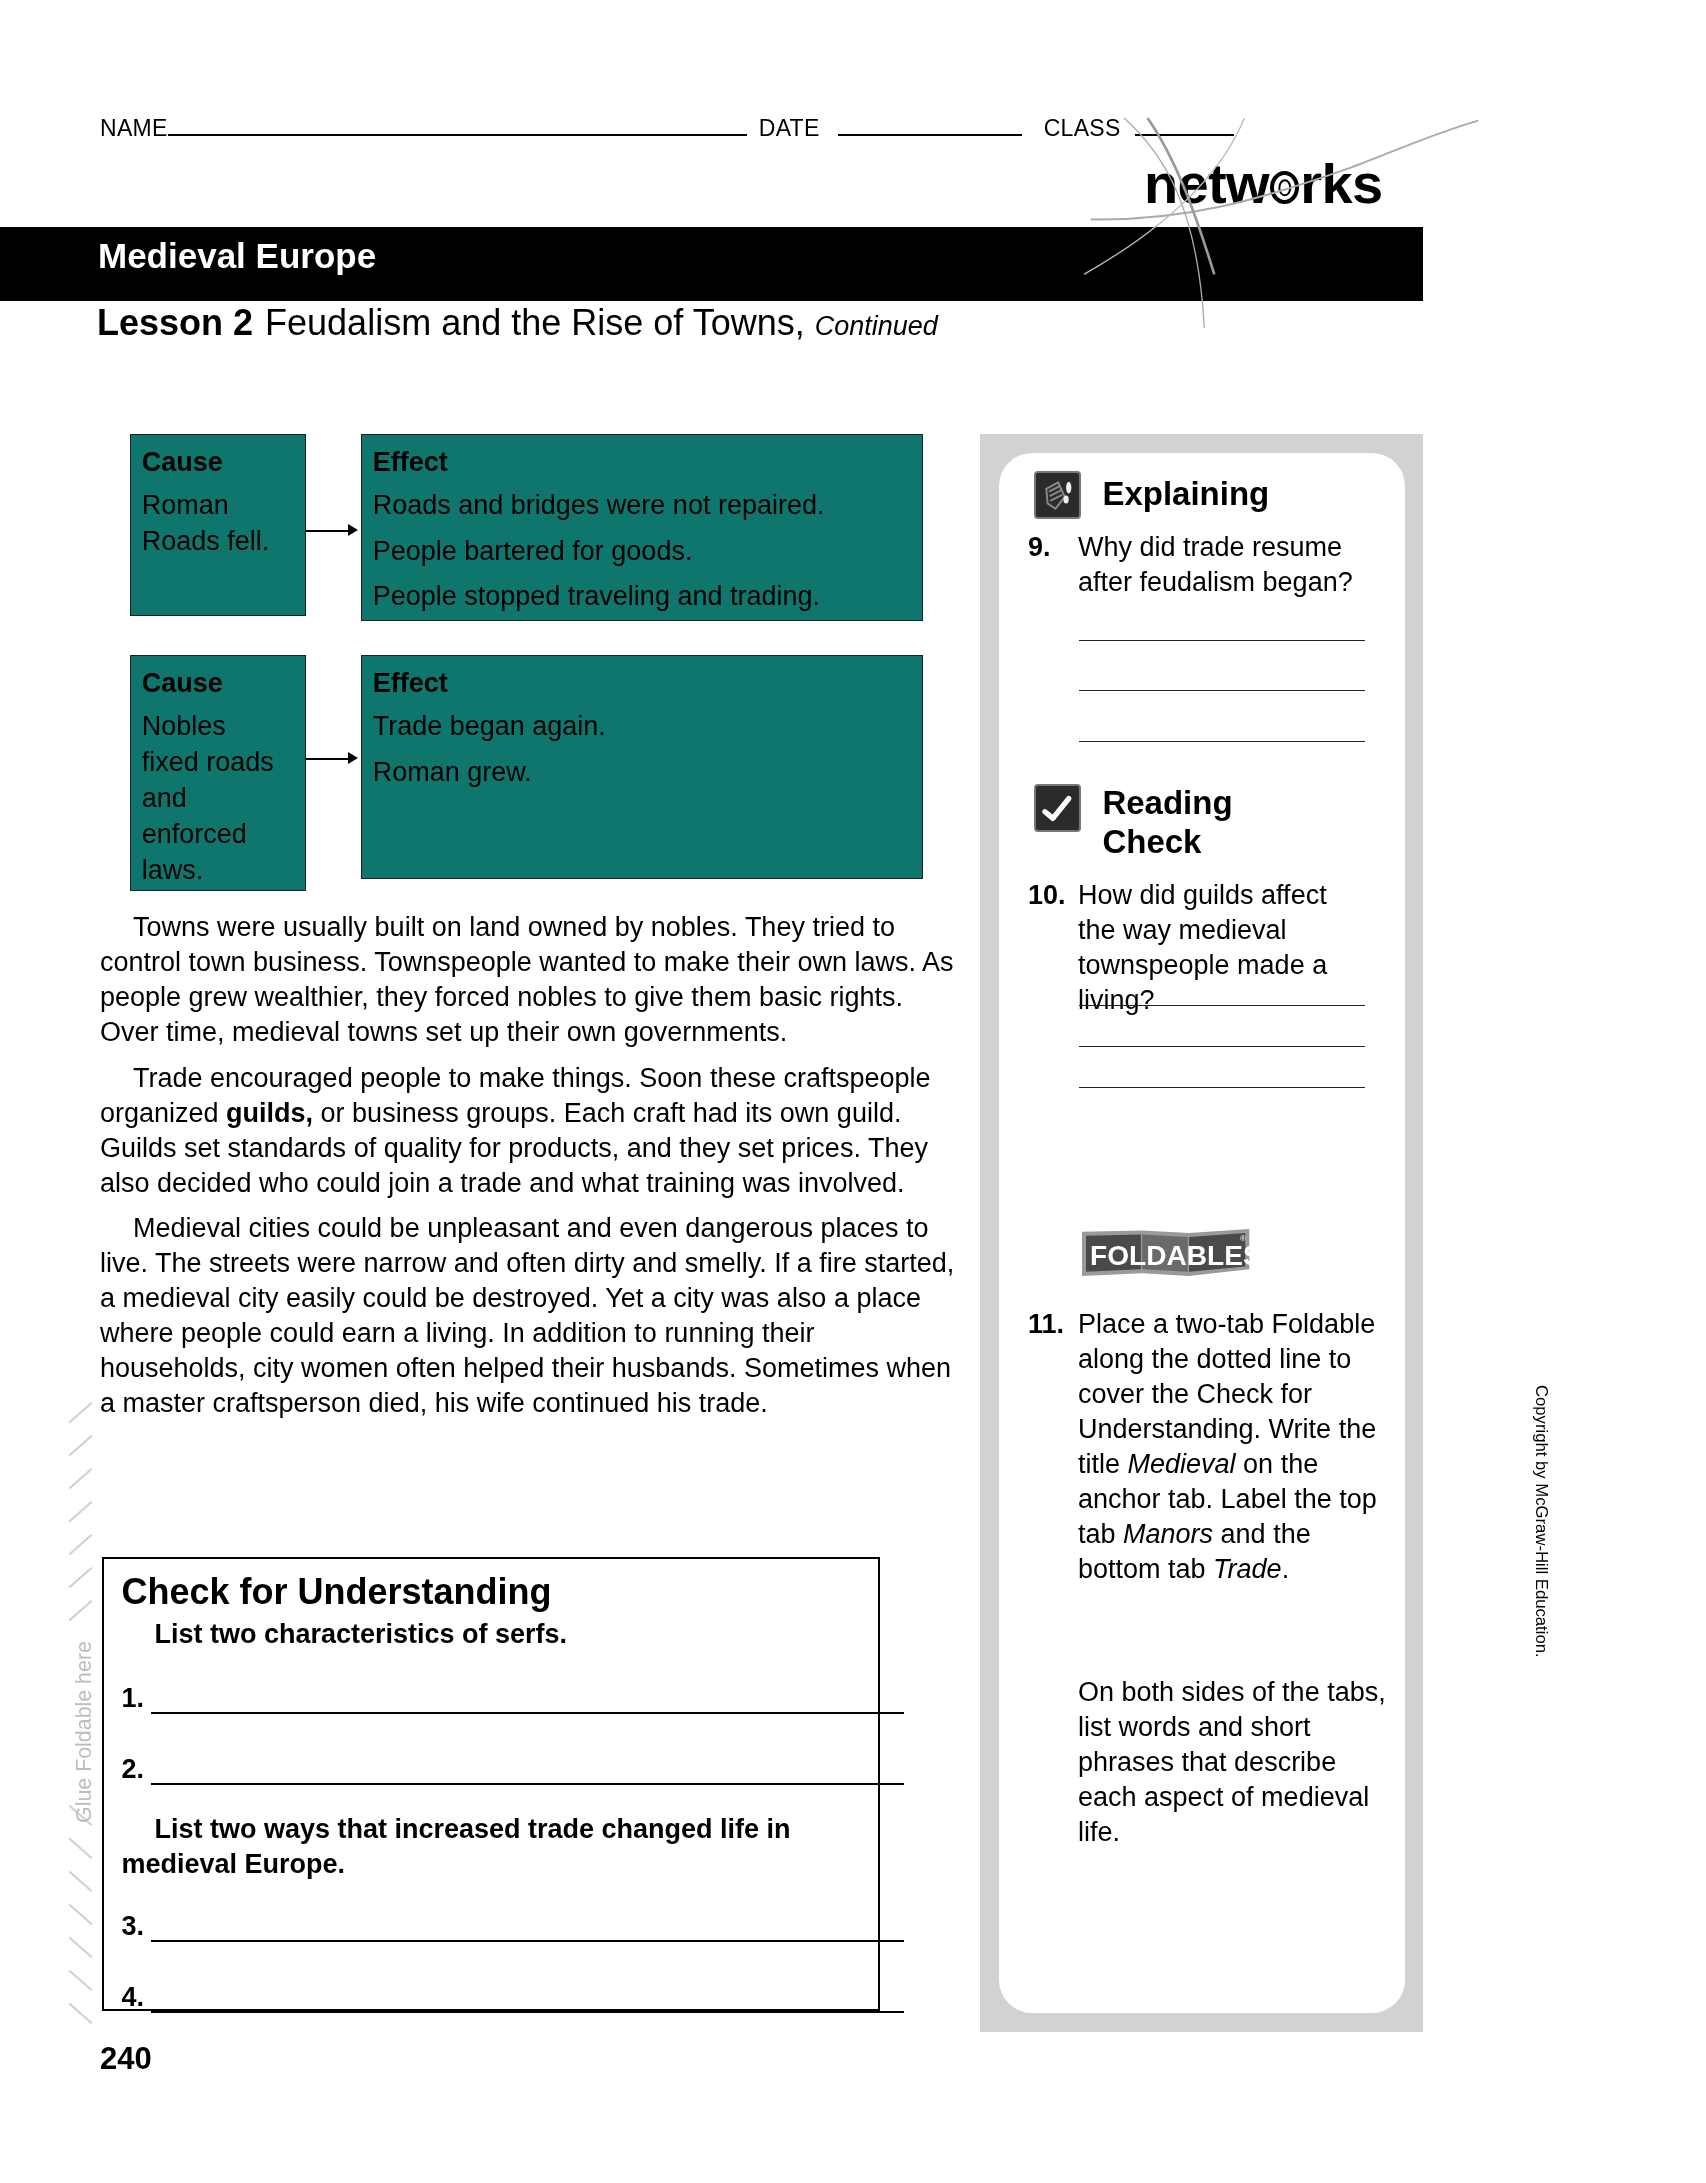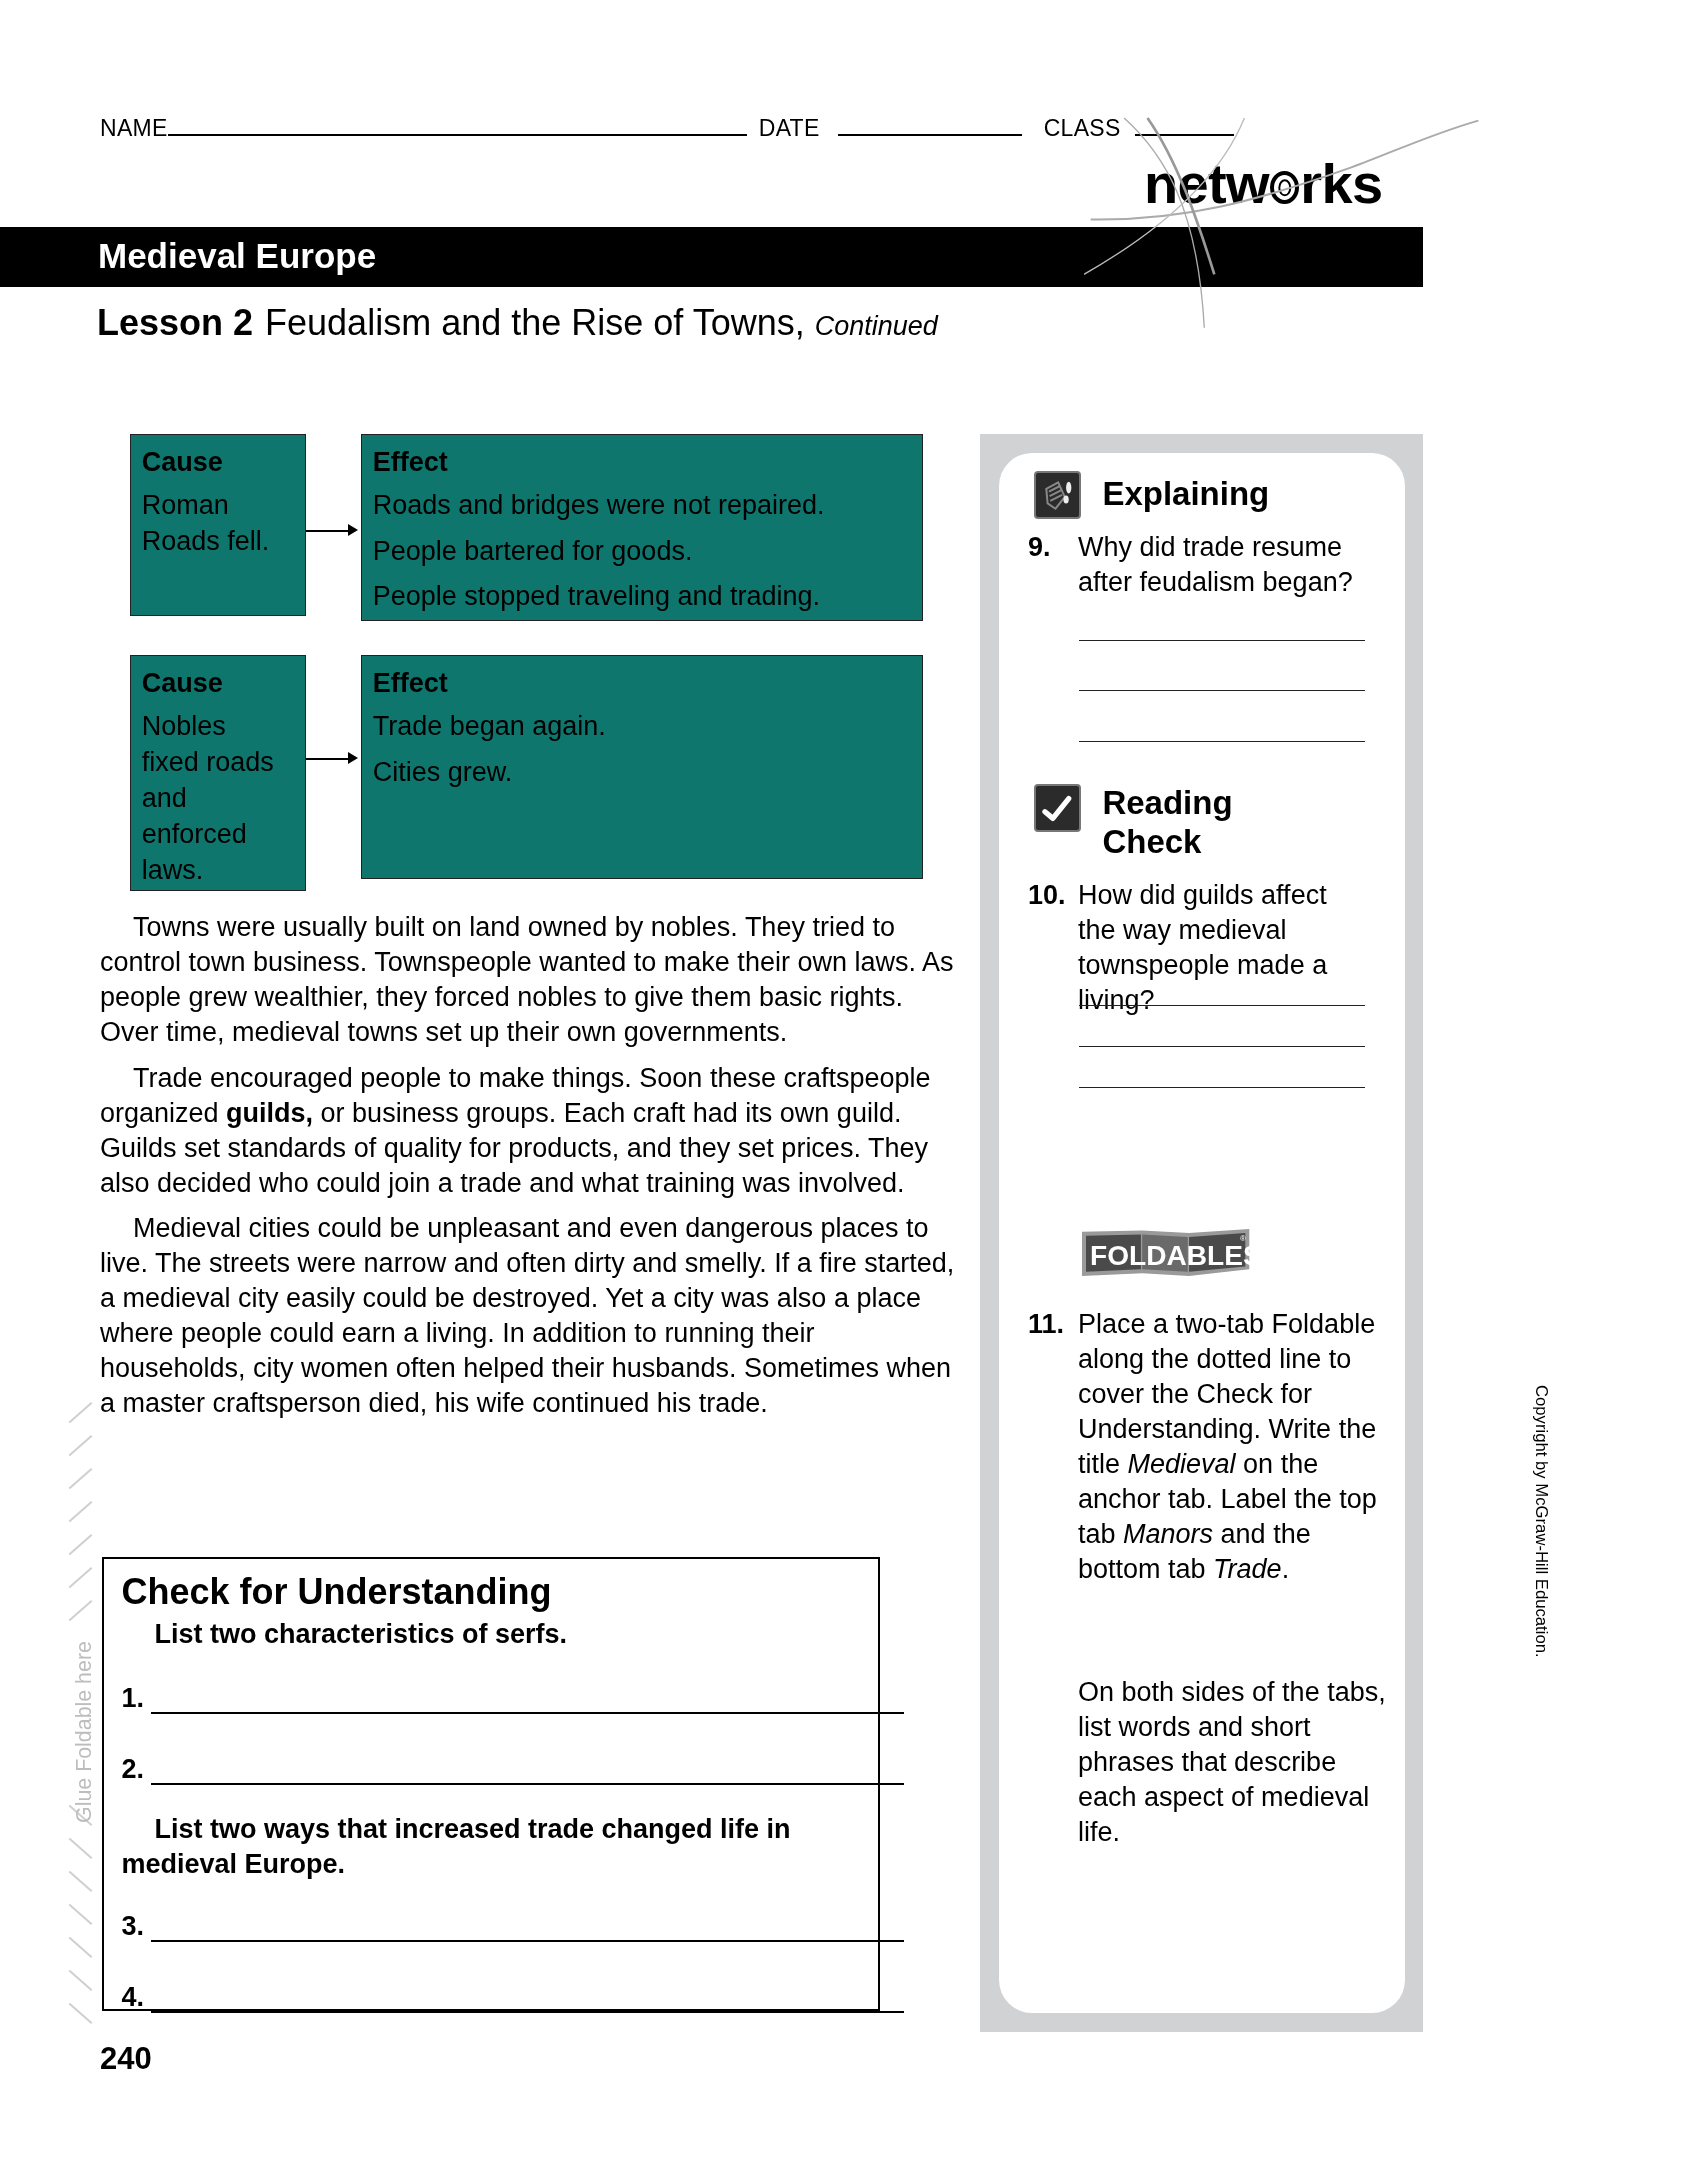--- a/index.html
+++ b/index.html
@@ -13,21 +13,21 @@
 
     
     .logo { top: 151px; left: 1144px; font-size: 56px; font-weight: bold; letter-spacing: -0.7px; z-index: 3; }
     .logo-o { display: inline-block; width: 29px; height: 33px; border: 4px solid #000; border-radius: 50%;
               position: relative; vertical-align: -1.3px; margin: 0 1.3px; box-sizing: border-box; }
     .logo-o::after { content: ""; position: absolute; left: 50%; top: 50%; width: 9.4px; height: 13.4px;
                      border: 2px solid #000; border-radius: 50%; transform: translate(-50%,-50%); }
     .swoosh { top: 107px; left: 1084px; width: 401px; height: 221px; z-index: 4; pointer-events: none; }
 
     
-    .banner { top: 227px; left: 0; width: 1423px; height: 60px; background: #000; z-index: 2; }
+    .banner { top: 227px; left: 0; width: 1423px; height: 74px; background: #000; z-index: 2; }
     .banner-title { position: absolute; left: 98px; top: 9.4px; color: #fff; font-size: 35px; font-weight: bold; }
 
     
     .lesson { top: 302px; left: 97px; font-size: 36px; white-space: nowrap; }
     .lesson b { font-weight: bold; margin-right: 12px; }
     .lesson i { font-size: 27px; }
 
     
     .box { border: 1.3px solid #222; box-sizing: border-box; background: #0f766e; }
     .box .hd { font-weight: bold; font-size: 27px; margin-bottom: 9.4px; }
@@ -128,21 +128,21 @@
   <div class="ln">Nobles</div>
   <div class="ln">fixed roads</div>
   <div class="ln">and</div>
   <div class="ln">enforced</div>
   <div class="ln">laws.</div>
 </div>
 <div class="abs arrow" style="top:758px;left:306px"></div>
 <div class="abs box effect2">
   <div class="hd">Effect</div>
   <div class="ln">Trade began again.</div>
-  <div class="ln">Cities grew.</div>
+  <div class="ln">Roman grew.</div>
 </div>
 
 <div class="abs body" style="top:910px">
   <p>Towns were usually built on land owned by nobles. They tried to control town business. Townspeople wanted to make their own laws. As people grew wealthier, they forced nobles to give them basic rights. Over time, medieval towns set up their own governments.</p>
   <p><span>Trade encouraged people to make things. Soon these craftspeople organized </span><b>guilds,</b><span> or business groups. Each craft had its own guild. Guilds set standards of quality for products, and they set prices. They also decided who could join a trade and what training was involved.</span></p>
   <p>Medieval cities could be unpleasant and even dangerous places to live. The streets were narrow and often dirty and smelly. If a fire started, a medieval city easily could be destroyed. Yet a city was also a place where people could earn a living. In addition to running their households, city women often helped their husbands. Sometimes when a master craftsperson died, his wife continued his trade.</p>
 </div>
 
 <svg class="abs glue" viewBox="0 0 50 960">
   <g stroke="#cfcfcf" stroke-width="3">

